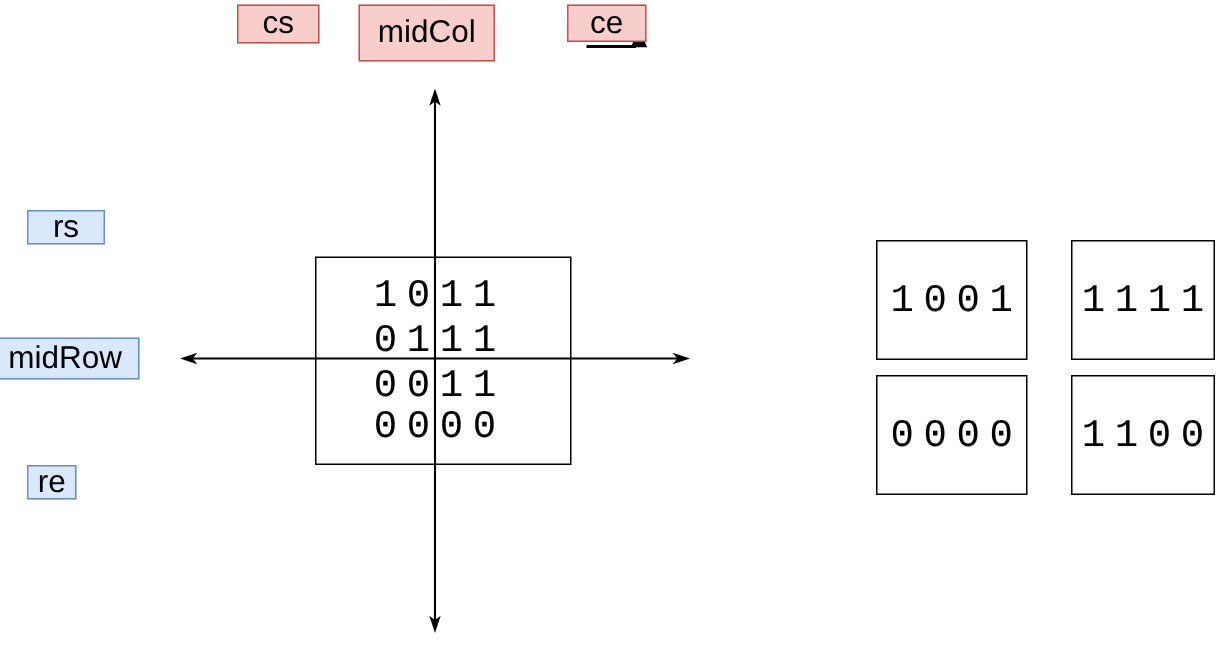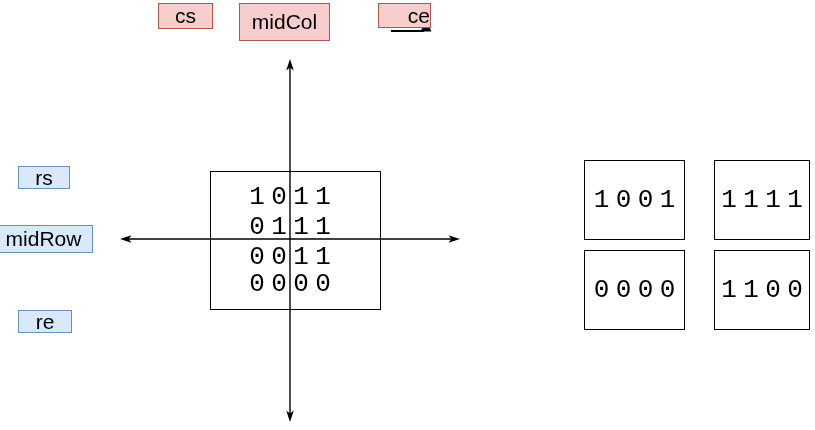--- a/index.html
+++ b/index.html
@@ -30,24 +30,24 @@
   .pink {
     background: var(--pink-fill, #f8cecc);
     border: 1px solid var(--pink-border, #b85450);
   }
   .blue {
     background: var(--blue-fill, #dae8fc);
     border: 1px solid var(--blue-border, #6c8ebf);
   }
   .cs     { left: 158px; top: 3px;   width: 55px; height: 26px; }
   .midCol { left: 239px; top: 3px;   width: 91px; height: 38px; }
-  .ce     { left: 378px; top: 3px;   width: 53px; height: 25px; justify-content: flex-end; }
-  .rs     { left: 18px;  top: 166px; width: 52px; height: 23px; }
+  .ce     { left: 378px; top: 3px;   width: 53px; height: 25px; }
+  .rs     { left: 18px;  top: 140px; width: 52px; height: 23px; }
   .midRow { left: -6px;  top: 225px; width: 99px; height: 28px; }
-  .re     { left: 18px;  top: 310px; width: 54px; height: 23px; }
+  .re     { left: 18px;  top: 310px; width: 33px; height: 23px; }
 
   .matrix-border {
     position: absolute;
     left: 210px; top: 171px;
     width: 171px; height: 139px;
     border: 1px solid var(--line-color, #000000);
     box-sizing: border-box;
     background: transparent;
   }
   .mono {

